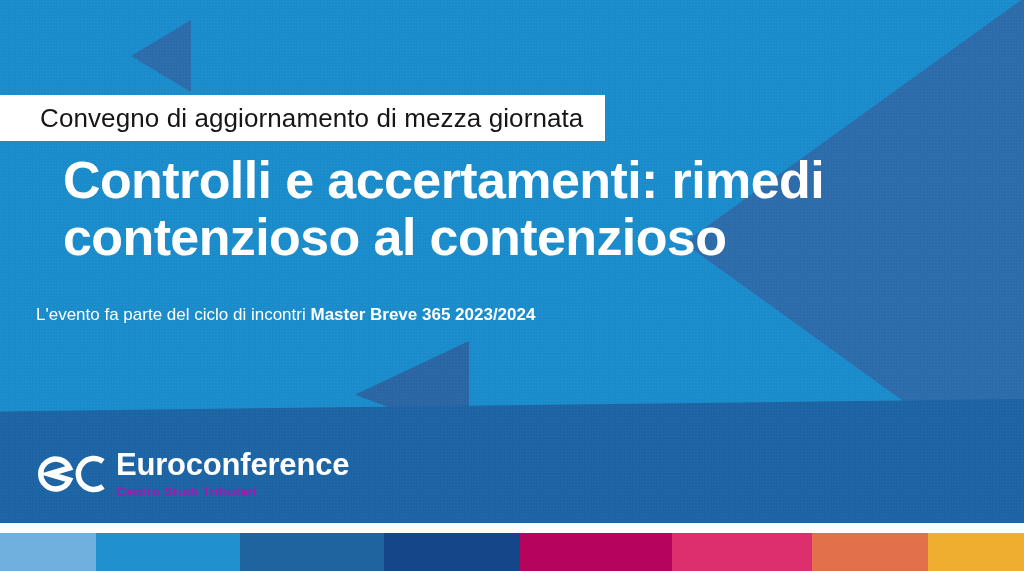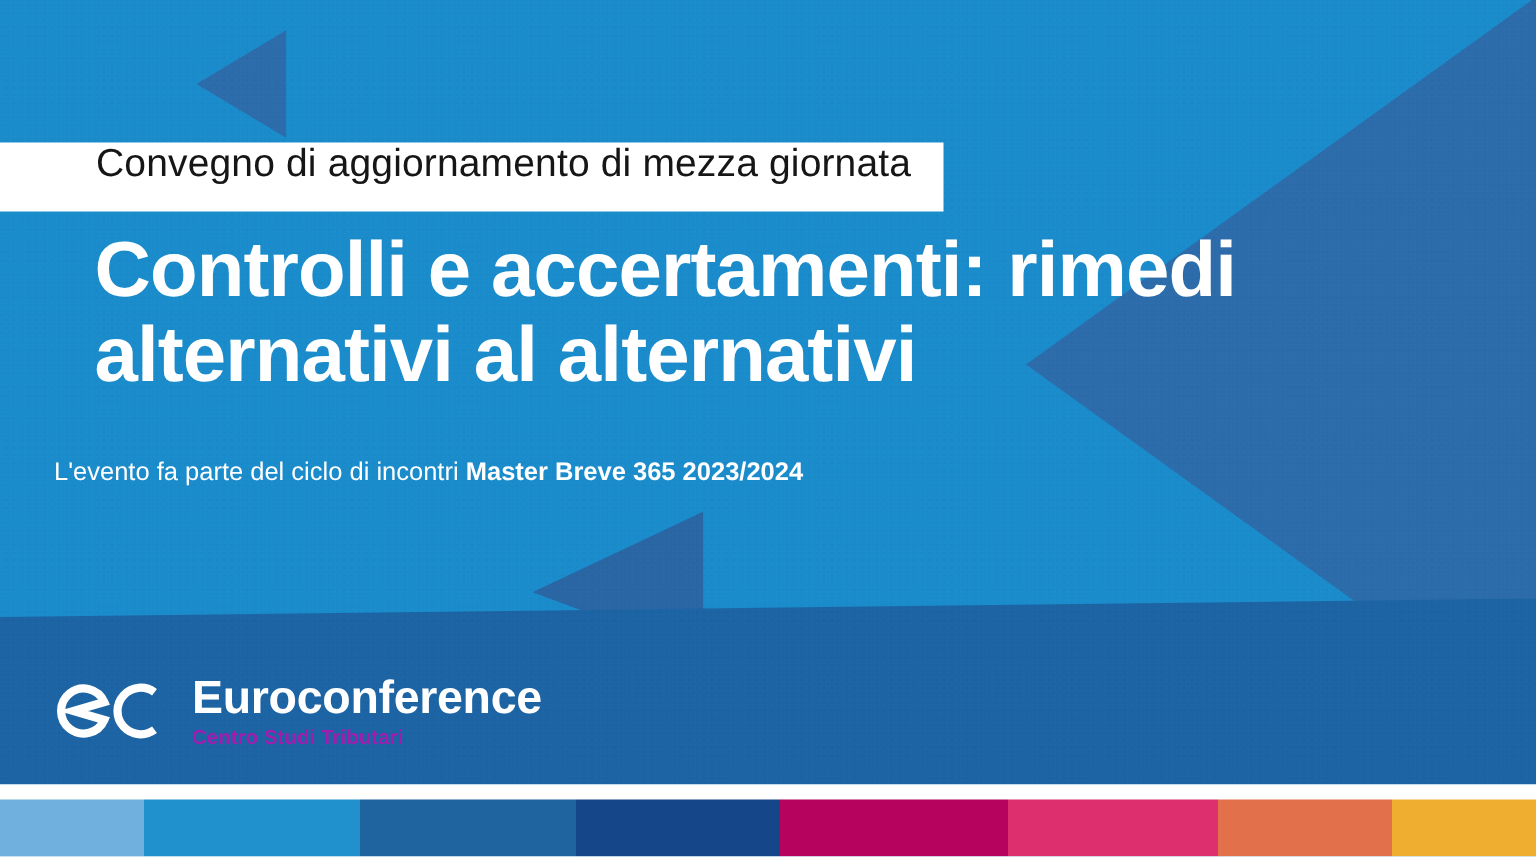--- a/index.html
+++ b/index.html
@@ -89,22 +89,22 @@
   }
 
   
   .kicker {
     position: absolute;
     left: 0;
     top: 95px;
     height: 46px;
     background: #ffffff;
     display: flex;
-    align-items: flex-start;
-    padding: 0 22px 0 64px;
+    align-items: center;
+    padding: 0 22px 0 40px;
     box-sizing: border-box;
   }
   .kicker-text {
     color: #161616;
     font-size: 26px;
     line-height: 1;
     font-weight: 400;
     letter-spacing: .1px;
     white-space: nowrap;
     font-stretch: condensed;
@@ -143,21 +143,20 @@
   }
   .subtitle .strong { font-weight: 700; }
 
   
   .logo {
     position: absolute;
     left: 38px;
     top: 449px;
     display: flex;
     align-items: center;
-    gap: 12px;
   }
   .logo-mark { width: 78px; height: 50px; display: block; }
   .logo-words { display: flex; flex-direction: column; justify-content: center; }
   .logo-name {
     color: #ffffff;
     font-size: 31px;
     font-weight: 700;
     line-height: 1;
     letter-spacing: -.2px;
   }
@@ -202,21 +201,21 @@
     <div class="bottom-slab"></div>
     <div class="grain"></div>
   </div>
 
   <div class="kicker">
     <span class="kicker-text">Convegno di aggiornamento di mezza giornata</span>
   </div>
 
   <div class="headline">
     <span class="l">Controlli e accertamenti: rimedi</span>
-    <span class="l">alternativi al alternativi</span>
+    <span class="l">contenzioso al contenzioso</span>
   </div>
 
   <div class="subtitle"><span>L'evento fa parte del ciclo di incontri </span><span class="strong">Master Breve 365 2023/2024</span></div>
 
   <div class="logo">
     <svg class="logo-mark" viewBox="0 0 156 100" aria-hidden="true">
       <path fill="none" stroke="#ffffff" stroke-width="11" d="M63 38 A30 30 0 1 0 63 62 L22 50 L63 38 Z"></path>
       <path fill="none" stroke="#ffffff" stroke-width="11" stroke-linecap="butt" d="M130 25 A31 31 0 1 0 130 75"></path>
     </svg>
     <div class="logo-words">

